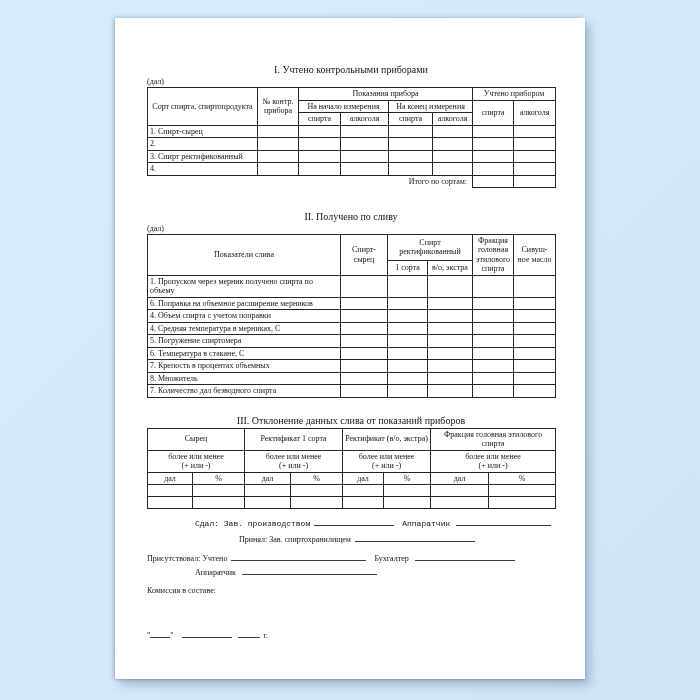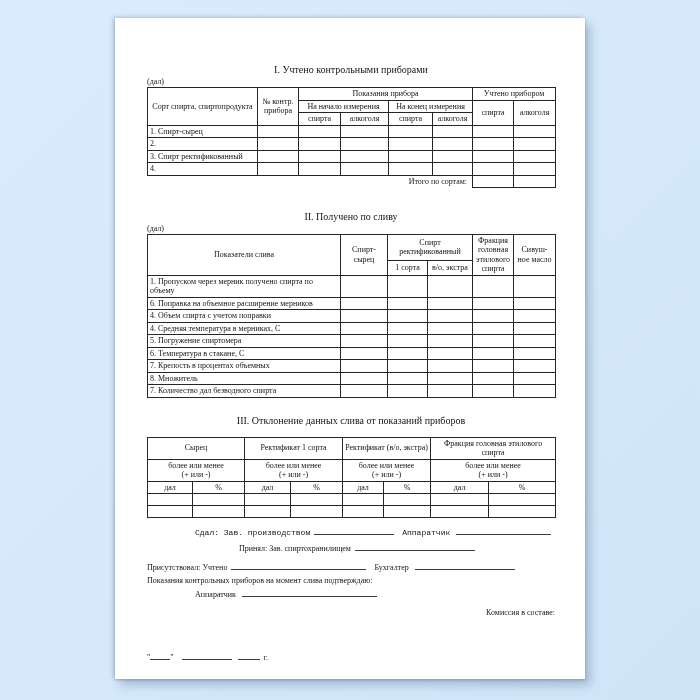--- a/index.html
+++ b/index.html
@@ -22,29 +22,29 @@
   table{ border-collapse:collapse;table-layout:fixed;width:408px;}
   th,td{
     border:1px solid #262626;font-weight:normal;font-size:8px;
     padding:1px 2px;text-align:center;vertical-align:middle;line-height:9.5px;
     overflow:hidden;
   }
   td.rowlabel{ text-align:left;vertical-align:top;}
   td.blank{ height:9px;}
   td.noborder{ border:none;text-align:right;padding-right:5px;}
   .mt-s2{ margin-top:23px;text-align:center;}
-  .mt-s3{ margin-top:17px;margin-bottom:11px;}
+  .mt-s3{ margin-top:17px;margin-bottom:2px;}
   .sig{ line-height:10px;}
   .sig .u{ display:inline-block;border-bottom:1px solid #3c3c3c;height:8px;vertical-align:baseline;}
   .r1{ margin:8px 0 0 48px;font-family:Liberation Mono, monospace;}
   .r2{ margin:4px 0 0 48px;padding-left:44px;}
   .r3{ margin:7px 0 0 0;}
   .r4{ margin:3px 0 0 0;}
   .r5{ margin:2px 0 0 48px;}
-  .commission{ text-align:right;margin-top:8px;}
+  .commission{ text-align:left;margin-top:8px;}
   .dateline{ margin:33px 0 0 0;}
   .u20{width:20px;} .u22{width:22px;} .u50{width:50px;} .u80{width:80px;}
   .u95{width:95px;} .u100{width:100px;} .u120{width:120px;} .u135{width:135px;}
   .ml4{margin-left:4px;} .ml6{margin-left:6px;} .ml8{margin-left:8px;}
 </style>
 </head>
 <body>
 
 <div class="page">
 
@@ -286,23 +286,20 @@
 
   <div class="sig r1">
     <span>Сдал: Зав. производством</span><span class="u u80 ml4"></span><span class="ml8">Аппаратчик</span><span class="u u95 ml6"></span>
   </div>
   <div class="sig r2">
     <span>Принял: Зав. спиртохранилищем</span><span class="u u120 ml4"></span>
   </div>
   <div class="sig r3">
     <span>Присутствовал: Учтено</span><span class="u u135 ml4"></span><span class="ml8">Бухгалтер</span><span class="u u100 ml6"></span>
   </div>
-  <div class="sig r4">
-    <span>Показания контрольных приборов на момент слива подтверждаю:</span>
-  </div>
   <div class="sig r5">
     <span>Аппаратчик</span><span class="u u135 ml6"></span>
   </div>
   <div class="sig commission">
     <span>Комиссия в составе:</span>
   </div>
   <div class="sig dateline">
     <span>"</span><span class="u u20"></span><span>"</span><span class="u u50 ml8"></span><span class="u u22 ml6"></span><span class="ml4">г.</span>
   </div>
 

